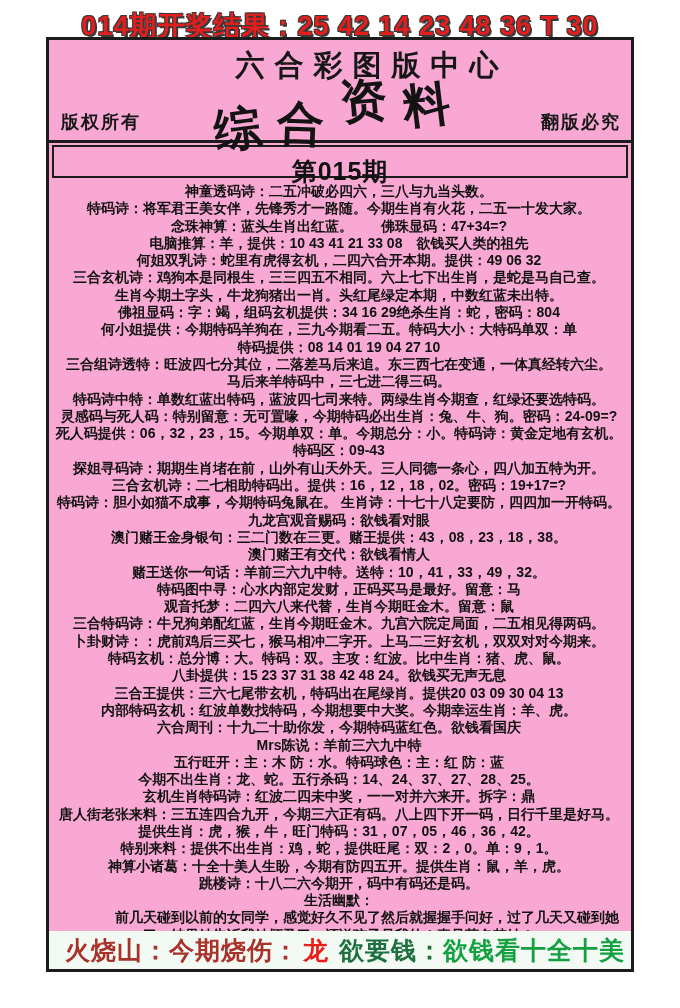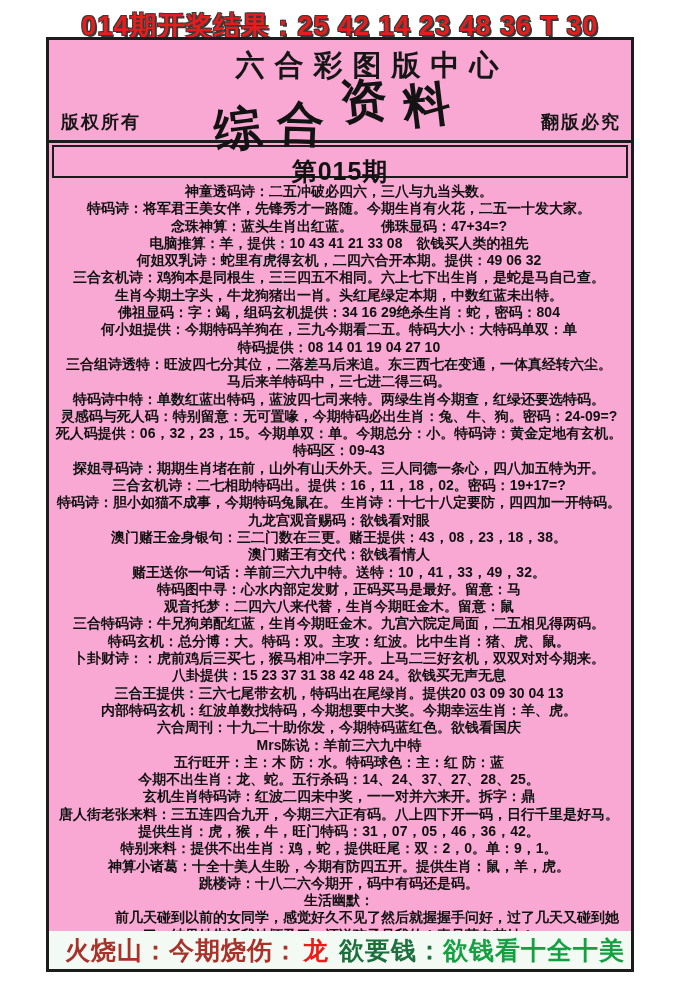--- a/index.html
+++ b/index.html
@@ -101,31 +101,31 @@
       <div class="line">佛祖显码：字：竭，组码玄机提供：34 16 29绝杀生肖：蛇，密码：804</div>
       <div class="line">何小姐提供：今期特码羊狗在，三九今期看二五。特码大小：大特码单双：单</div>
       <div class="line">特码提供：08 14 01 19 04 27 10</div>
       <div class="line">三合组诗透特：旺波四七分其位，二落差马后来追。东三西七在变通，一体真经转六尘。</div>
       <div class="line">马后来羊特码中，三七进二得三码。</div>
       <div class="line">特码诗中特：单数红蓝出特码，蓝波四七司来特。两绿生肖今期查，红绿还要选特码。</div>
       <div class="line">灵感码与死人码：特别留意：无可置喙，今期特码必出生肖：兔、牛、狗。密码：24-09=?</div>
       <div class="line">死人码提供：06，32，23，15。今期单双：单。今期总分：小。特码诗：黄金定地有玄机。</div>
       <div class="line">特码区：09-43</div>
       <div class="line">探姐寻码诗：期期生肖堵在前，山外有山天外天。三人同德一条心，四八加五特为开。</div>
-      <div class="line">三合玄机诗：二七相助特码出。提供：16，11，18，02。密码：19+17=?</div>
+      <div class="line">三合玄机诗：二七相助特码出。提供：16，12，18，02。密码：19+17=?</div>
       <div class="line">特码诗：胆小如猫不成事，今期特码兔鼠在。 生肖诗：十七十八定要防，四四加一开特码。</div>
       <div class="line">九龙宫观音赐码：欲钱看对眼</div>
       <div class="line">澳门赌王金身银句：三二门数在三更。赌王提供：43，08，23，18，38。</div>
       <div class="line">澳门赌王有交代：欲钱看情人</div>
       <div class="line">赌王送你一句话：羊前三六九中特。送特：10，41，33，49，32。</div>
       <div class="line">特码图中寻：心水内部定发财，正码买马是最好。留意：马</div>
       <div class="line">观音托梦：二四六八来代替，生肖今期旺金木。留意：鼠</div>
       <div class="line">三合特码诗：牛兄狗弟配红蓝，生肖今期旺金木。九宫六院定局面，二五相见得两码。</div>
+      <div class="line">卜卦财诗：：虎前鸡后三买七，猴马相冲二字开。上马二三好玄机，双双对对今期来。</div>
       <div class="line">特码玄机：总分博：大。特码：双。主攻：红波。比中生肖：猪、虎、鼠。</div>
-      <div class="line">卜卦财诗：：虎前鸡后三买七，猴马相冲二字开。上马二三好玄机，双双对对今期来。</div>
       <div class="line">八卦提供：15 23 37 31 38 42 48 24。欲钱买无声无息</div>
       <div class="line">三合王提供：三六七尾带玄机，特码出在尾绿肖。提供20 03 09 30 04 13</div>
       <div class="line">内部特码玄机：红波单数找特码，今期想要中大奖。今期幸运生肖：羊、虎。</div>
       <div class="line">六合周刊：十九二十助你发，今期特码蓝红色。欲钱看国庆</div>
       <div class="line">Mrs陈说：羊前三六九中特</div>
       <div class="line">五行旺开：主：木 防：水。特码球色：主：红 防：蓝</div>
       <div class="line">今期不出生肖：龙、蛇。五行杀码：14、24、37、27、28、25。</div>
       <div class="line">玄机生肖特码诗：红波二四未中奖，一一对并六来开。拆字：鼎</div>
       <div class="line">唐人街老张来料：三五连四合九开，今期三六正有码。八上四下开一码，日行千里是好马。</div>
       <div class="line">提供生肖：虎，猴，牛，旺门特码：31，07，05，46，36，42。</div>

